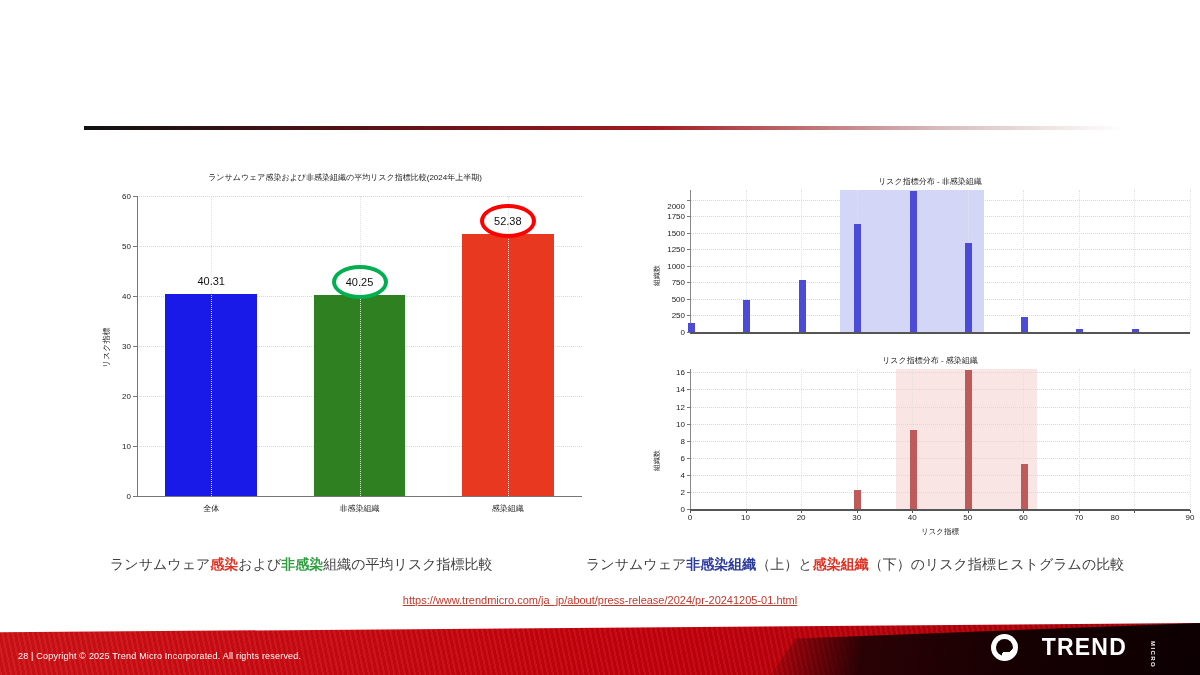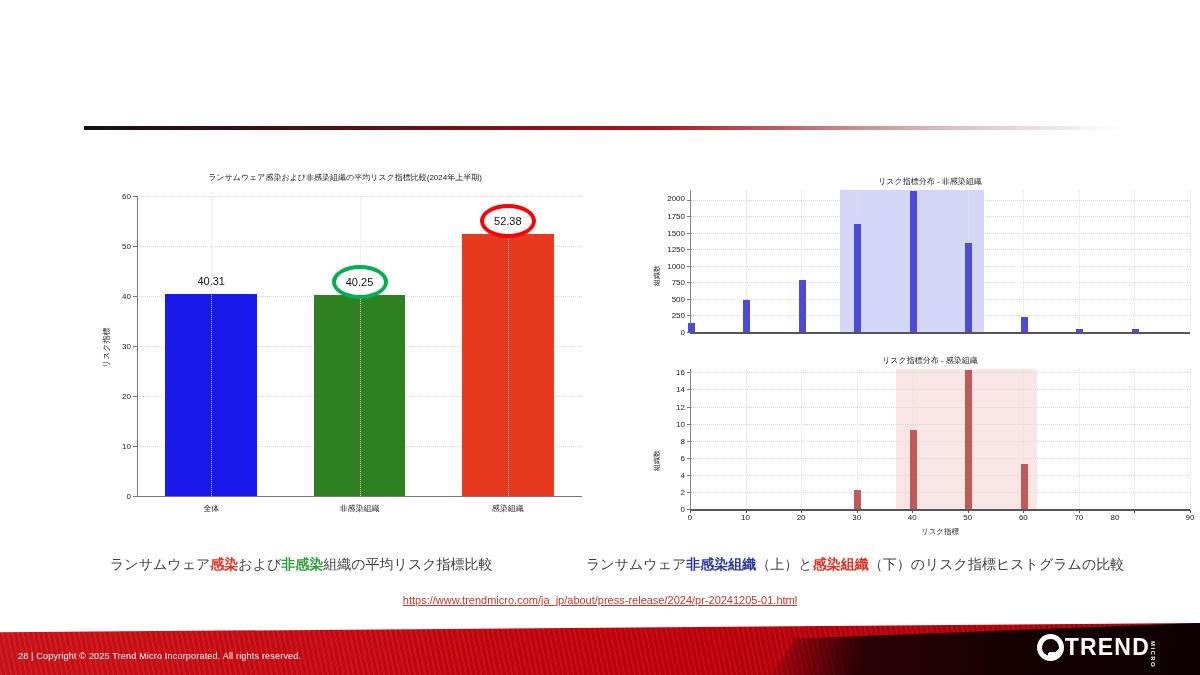--- a/index.html
+++ b/index.html
@@ -100,21 +100,21 @@
     position:absolute;right:0;bottom:0;width:430px;height:52px;
     background:linear-gradient(100deg,rgba(20,0,2,0) 0%,#2a0205 22%,#150002 60%,#0d0002 100%);
     clip-path:polygon(6% 30%,100% 0%,100% 100%,0 100%);
   }
   .footer-text{
     position:absolute;left:18px;bottom:14px;
     font-size:9px;color:#fff;letter-spacing:.2px;z-index:3;
   }
   .logo{
     position:absolute;right:22px;bottom:14px;z-index:4;
-    display:flex;align-items:center;gap:1px;
+    display:flex;align-items:center;gap:24px;
   }
   .logo-mark{
     width:27px;height:27px;border-radius:50%;
     background:#fff;position:relative;flex:0 0 auto;
   }
   .logo-mark::before{
     content:"";position:absolute;left:5px;top:5px;width:17px;height:17px;
     border-radius:50%;
     background:
       radial-gradient(circle at 62% 38%,#150002 0 46%,transparent 47%),
@@ -202,21 +202,21 @@
         <div class="gridline-h" style="left: 0px; top: 59.4419px; width: 500px;"></div>
         <div class="tick-y" style="right: 505px; top: 59.4419px;">1250</div>
         <div class="axis-line" style="left: -3px; top: 59.4419px; width: 3px; height: 1px;"></div>
         <div class="gridline-h" style="left: 0px; top: 42.9302px; width: 500px;"></div>
         <div class="tick-y" style="right: 505px; top: 42.9302px;">1500</div>
         <div class="axis-line" style="left: -3px; top: 42.9302px; width: 3px; height: 1px;"></div>
         <div class="gridline-h" style="left: 0px; top: 26.4186px; width: 500px;"></div>
         <div class="tick-y" style="right: 505px; top: 26.4186px;">1750</div>
         <div class="axis-line" style="left: -3px; top: 26.4186px; width: 3px; height: 1px;"></div>
         <div class="gridline-h" style="left: 0px; top: 9.90698px; width: 500px;"></div>
-        <div class="tick-y" style="right: 505px; top: 8px;">2000</div>
+        <div class="tick-y" style="right: 505px; top: 16px;">2000</div>
         <div class="axis-line" style="left: -3px; top: 9.90698px; width: 3px; height: 1px;"></div>
         <div class="gridline-v" style="left: 55.5556px; top: 0px; height: 142px;"></div>
         <div class="gridline-v" style="left: 111.111px; top: 0px; height: 142px;"></div>
         <div class="gridline-v" style="left: 166.667px; top: 0px; height: 142px;"></div>
         <div class="gridline-v" style="left: 222.222px; top: 0px; height: 142px;"></div>
         <div class="gridline-v" style="left: 277.778px; top: 0px; height: 142px;"></div>
         <div class="gridline-v" style="left: 333.333px; top: 0px; height: 142px;"></div>
         <div class="gridline-v" style="left: 388.889px; top: 0px; height: 142px;"></div>
         <div class="gridline-v" style="left: 444.444px; top: 0px; height: 142px;"></div>
         <div class="gridline-v" style="left: 500px; top: 0px; height: 142px;"></div>

